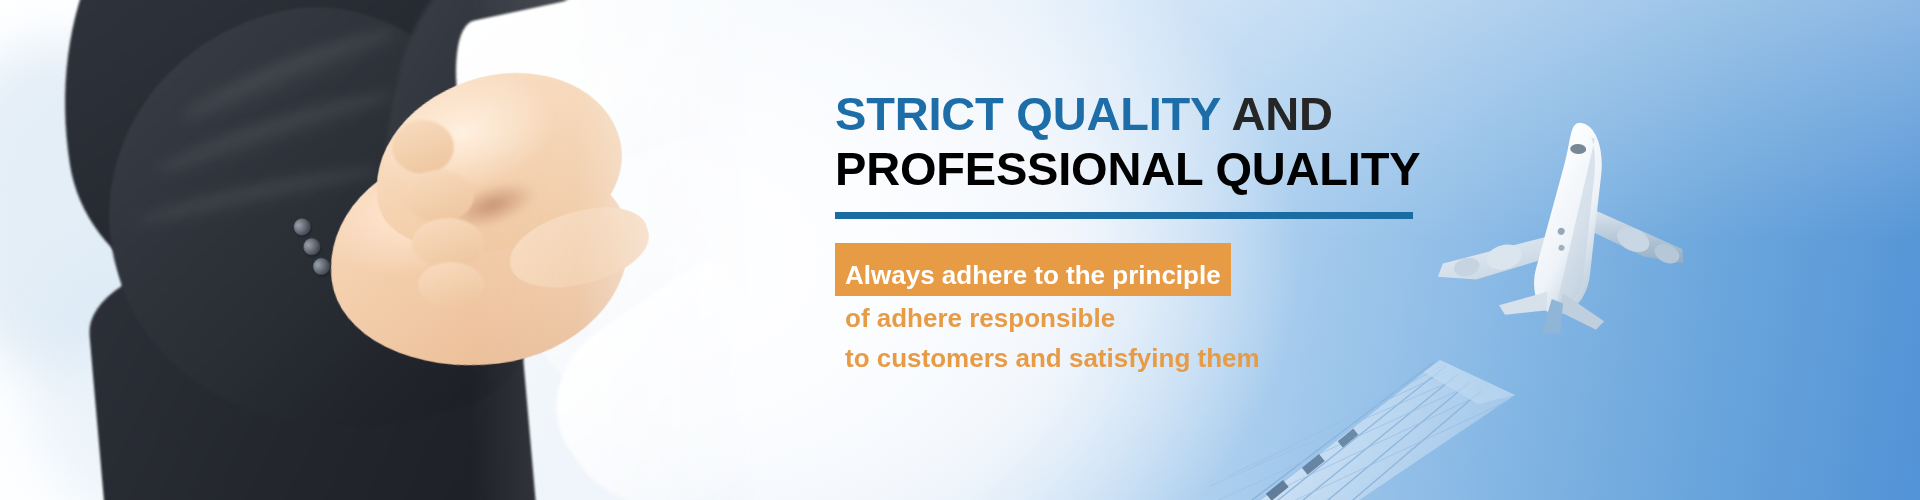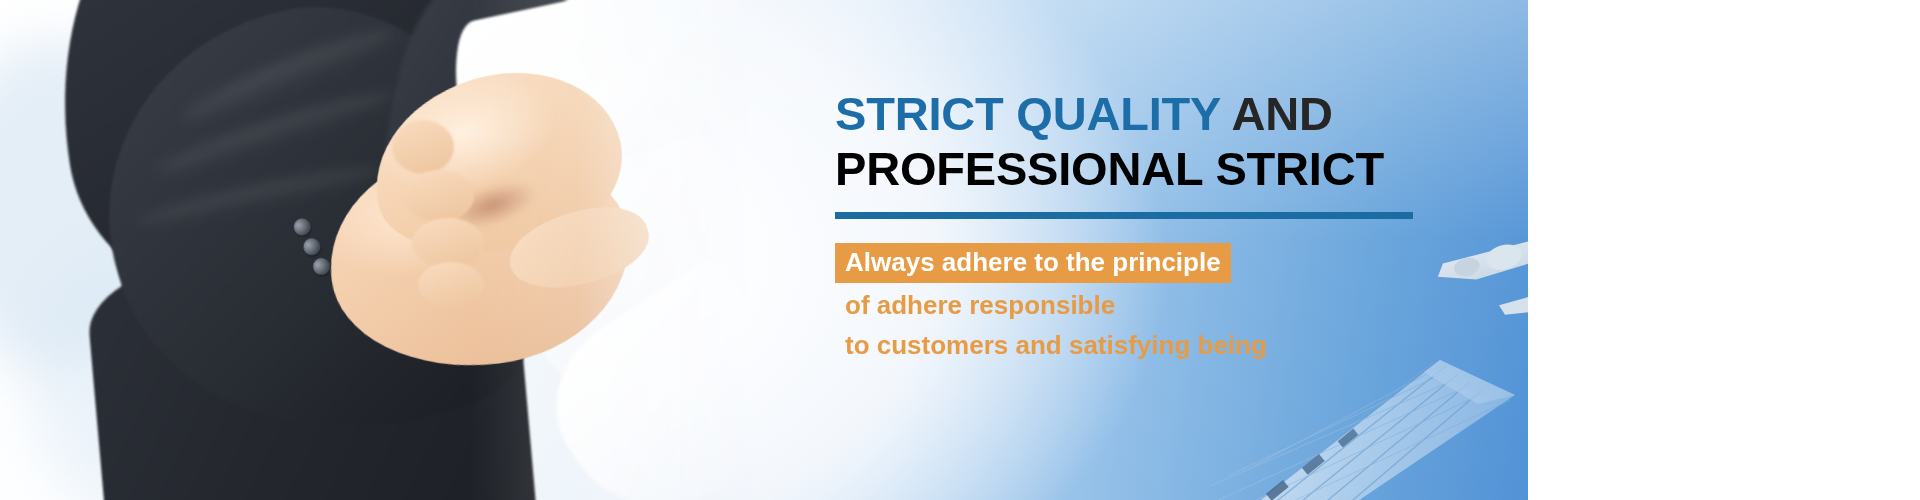--- a/index.html
+++ b/index.html
@@ -5,21 +5,21 @@
 <style>
   * { margin:0; padding:0; box-sizing:border-box; }
   html,body { width:1920px; height:500px; overflow:hidden; }
   body {
     font-family:"Liberation Sans", sans-serif;
     background:#ffffff;
   }
 
   .banner{
     position:relative;
-    width:1528px;
+    width:1920px;
     height:500px;
     overflow:hidden;
     background:#ffffff;
   }
 
   
   .sky{
     position:absolute; inset:0;
     background:
       radial-gradient(ellipse 900px 620px at 34% 52%,
@@ -244,21 +244,21 @@
   .sub{
     margin-top:24px;
   }
   .sub .hl-row{
     display:inline-block;
     background:#e89b45;
     color:#ffffff;
     font-size:26px;
     line-height:32px;
     font-weight:bold;
-    padding:3px 10px 5px 10px;
+    padding:16px 10px 5px 10px;
     white-space:nowrap;
   }
   .sub .plain-row{
     color:#e89b45;
     font-size:26px;
     line-height:36px;
     font-weight:bold;
     padding-left:10px;
     margin-top:4px;
     white-space:nowrap;
@@ -400,26 +400,26 @@
       </g>
     </svg>
   </div>
 
   <div class="copy">
 
     <div class="headline">
       <span class="hl-blue">STRICT QUALITY</span><span class="hl-dark"> AND</span>
     </div>
 
-    <div class="headline hl-dark">PROFESSIONAL STRICT</div>
+    <div class="headline hl-dark">PROFESSIONAL QUALITY</div>
 
     <div class="rule"></div>
 
     <div class="sub">
       <div>
         <span class="hl-row">Always adhere to the principle</span>
       </div>
       <div class="plain-row">of adhere responsible</div>
-      <div class="plain-row">to customers and satisfying being</div>
+      <div class="plain-row">to customers and satisfying them</div>
     </div>
   </div>
 
 </div>
 
 </body></html>

